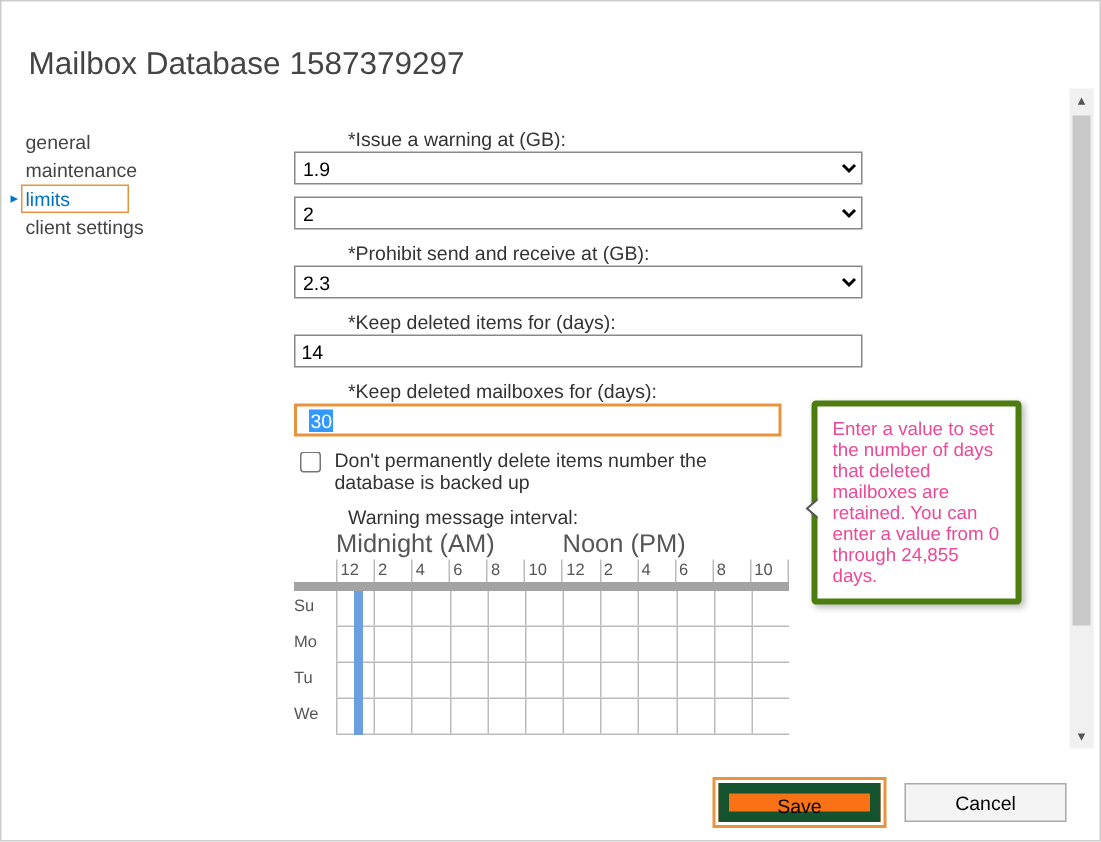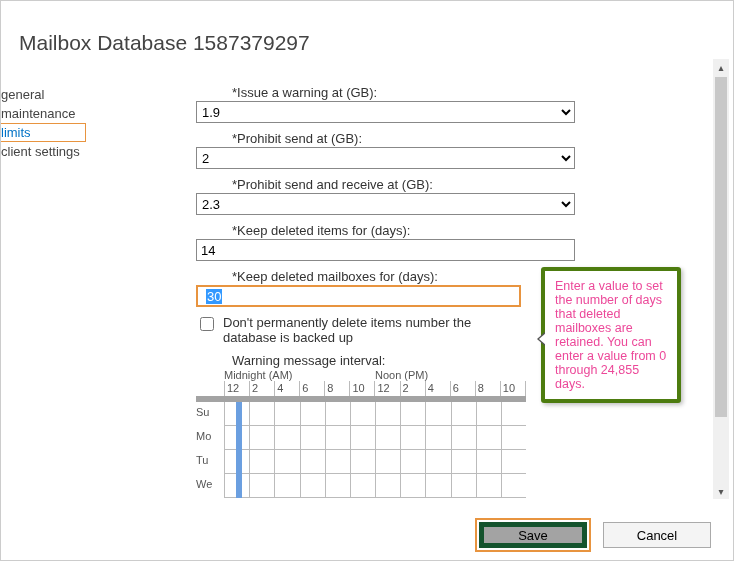--- a/index.html
+++ b/index.html
@@ -20,20 +20,21 @@
     color: #444;
     padding: 30px 0 0 18px;
   }
   .layout {
     display: flex;
     align-items: flex-start;
     padding-top: 30px;
   }
   .sidebar {
     width: 165px;
+    padding-left: 16px;
     flex-shrink: 0;
   }
   .navitem {
     padding: 2px 0;
     color: #444;
     cursor: pointer;
   }
   .navitem.active {
     color: #0072c6;
     border: 1px solid #e8943f;
@@ -124,21 +125,21 @@
     top: 48%;
     margin-top: 1px;
     width: 0; height: 0;
     border-top: 6px solid transparent;
     border-bottom: 6px solid transparent;
     border-right: 7px solid #fff;
   }
   .interval { margin-top: 8px; width: 330px; }
   .interval-head {
     display: flex;
-    font-size: 11px;
+    font-size: 17px;
     color: #555;
     padding-left: 28px;
   }
   .interval-head div { flex:1; }
   .time-row {
     display: flex;
     padding-left: 28px;
     font-size: 11px;
     color: #555;
     border-bottom: 6px solid #a3a3a3;
@@ -215,22 +216,22 @@
   .btn {
     width: 108px;
     height: 26px;
     border: 1px solid #aaa;
     background: #f4f4f4;
     font-family: inherit;
     font-size: 13px;
     cursor: pointer;
   }
   .btn.save {
-    border: 5px solid #14532d;
-    background: #a3a3a3;
+    border: 7px solid #14532d;
+    background: #f97316;
     outline: 2px solid #e8943f;
     outline-offset: 2px;
   }
 </style>
 </head>
 <body>
 
 <div class="title">Mailbox Database 1587379297</div>
 
 <div class="layout">
@@ -244,21 +245,20 @@
 
   <div class="content-wrap">
     <div class="form">
 
       <div class="field">
         <label class="label">*Issue a warning at (GB):</label>
         <select><option>1.9</option></select>
       </div>
 
       <div class="field">
-        <label class="label">*Prohibit send at (GB):</label>
         <select><option>2</option></select>
       </div>
 
       <div class="field">
         <label class="label">*Prohibit send and receive at (GB):</label>
         <select><option>2.3</option></select>
       </div>
 
       <div class="field">
         <label class="label">*Keep deleted items for (days):</label>

